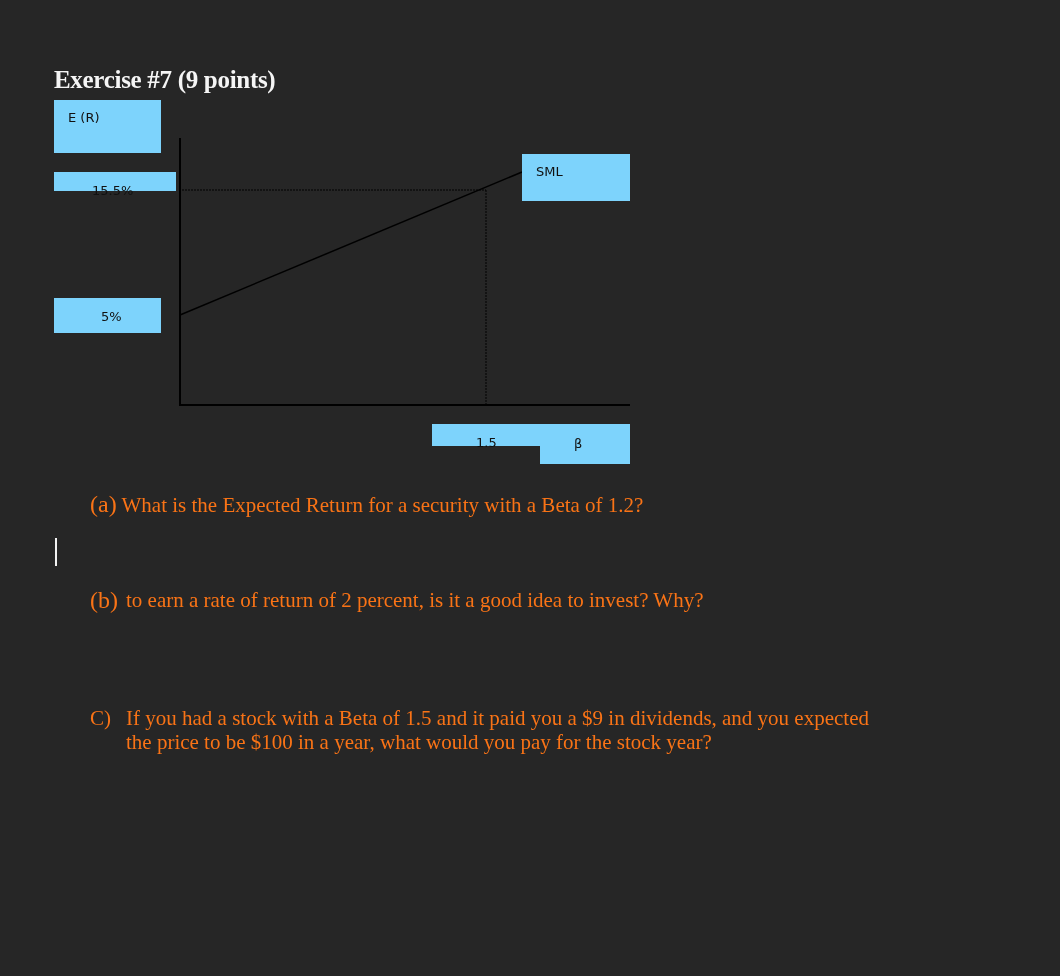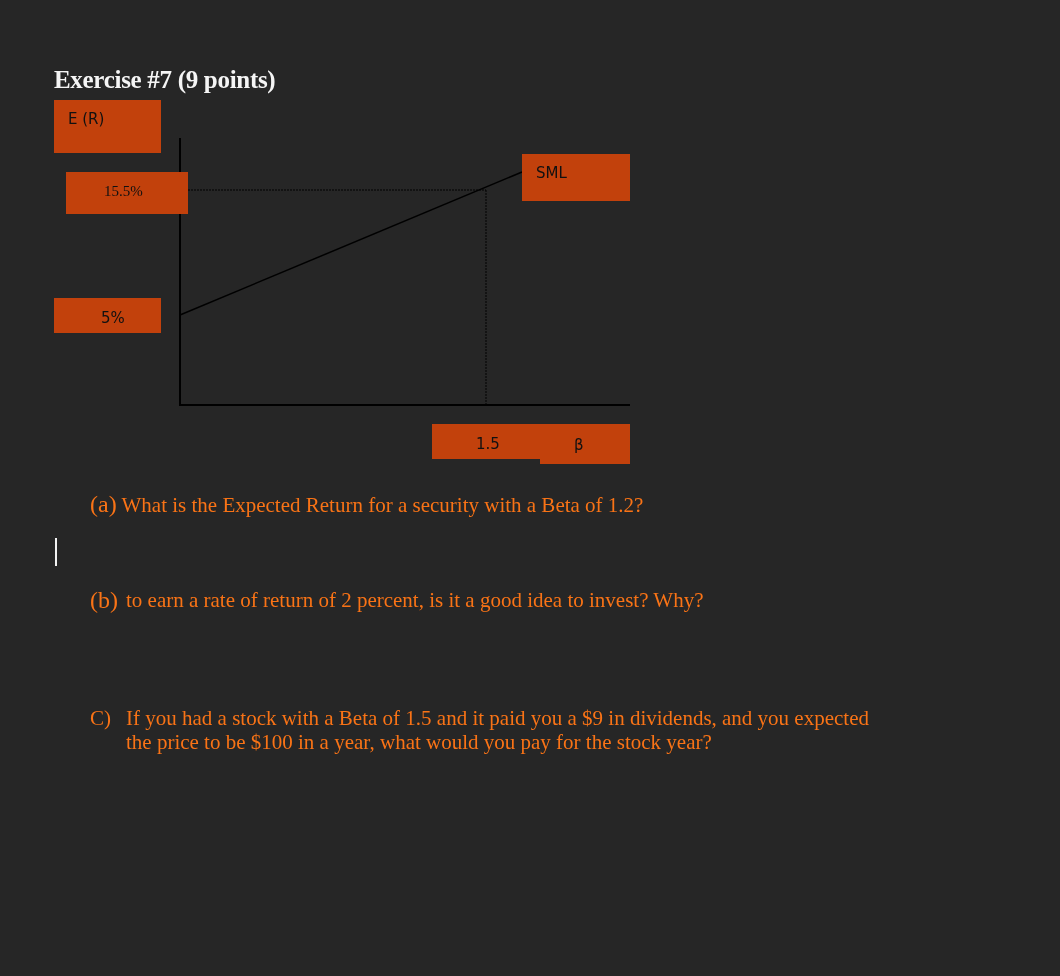--- a/index.html
+++ b/index.html
@@ -10,34 +10,34 @@
       overflow: hidden;
       font-family: "Liberation Serif", serif;
       color: #f2f2f2;
     }
     .title {
       position: absolute; left: 54px; top: 66px;
       font-size: 25px; font-weight: bold; letter-spacing: -0.3px;
       color: #f5f5f5;
     }
     .box {
-      position: absolute; background: #c2410c; color: #111;
-      font-family: "DejaVu Sans", sans-serif; font-size: 15px;
+      position: absolute; background: #7dd3fc; color: #111;
+      font-family: "DejaVu Sans", sans-serif; font-size: 13px;
       box-sizing: border-box;
     }
     .box span { position: absolute; }
     #box-er { left: 54px; top: 100px; width: 107px; height: 53px; }
     #box-er span { left: 14px; top: 10px; }
-    #box-155 { left: 66px; top: 172px; width: 122px; height: 42px; font-family: Liberation Serif, serif; }
+    #box-155 { left: 54px; top: 172px; width: 122px; height: 19px; }
     #box-155 span { left: 38px; top: 11px; }
     #box-5 { left: 54px; top: 298px; width: 107px; height: 35px; }
     #box-5 span { left: 47px; top: 11px; }
     #box-sml { left: 522px; top: 154px; width: 108px; height: 47px; }
     #box-sml span { left: 14px; top: 10px; }
-    #box-15 { left: 432px; top: 424px; width: 108px; height: 35px; padding-left: 20px; }
+    #box-15 { left: 432px; top: 424px; width: 108px; height: 22px; padding-left: 20px; }
     #box-15 span { left: 44px; top: 11px; }
     #box-beta { left: 540px; top: 424px; width: 90px; height: 40px; }
     #box-beta span { left: 34px; top: 12px; }
     svg.chart { position: absolute; left: 0; top: 0; }
     .q { position: absolute; font-size: 21px; line-height: 24px; color: #f97316; }
     .q .lbl { font-size: 24px; }
     #q-a { left: 90px; top: 492px; }
     #q-b { left: 90px; top: 588px; width: 930px; }
     #q-c { left: 90px; top: 706px; width: 930px; }
     .q .row { display: flex; }

